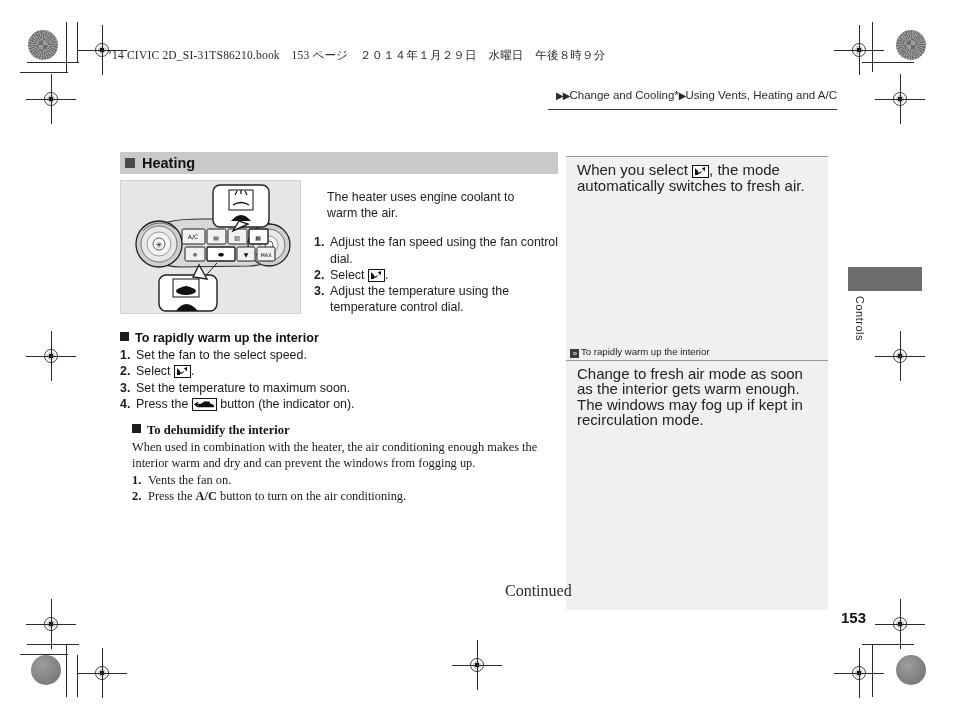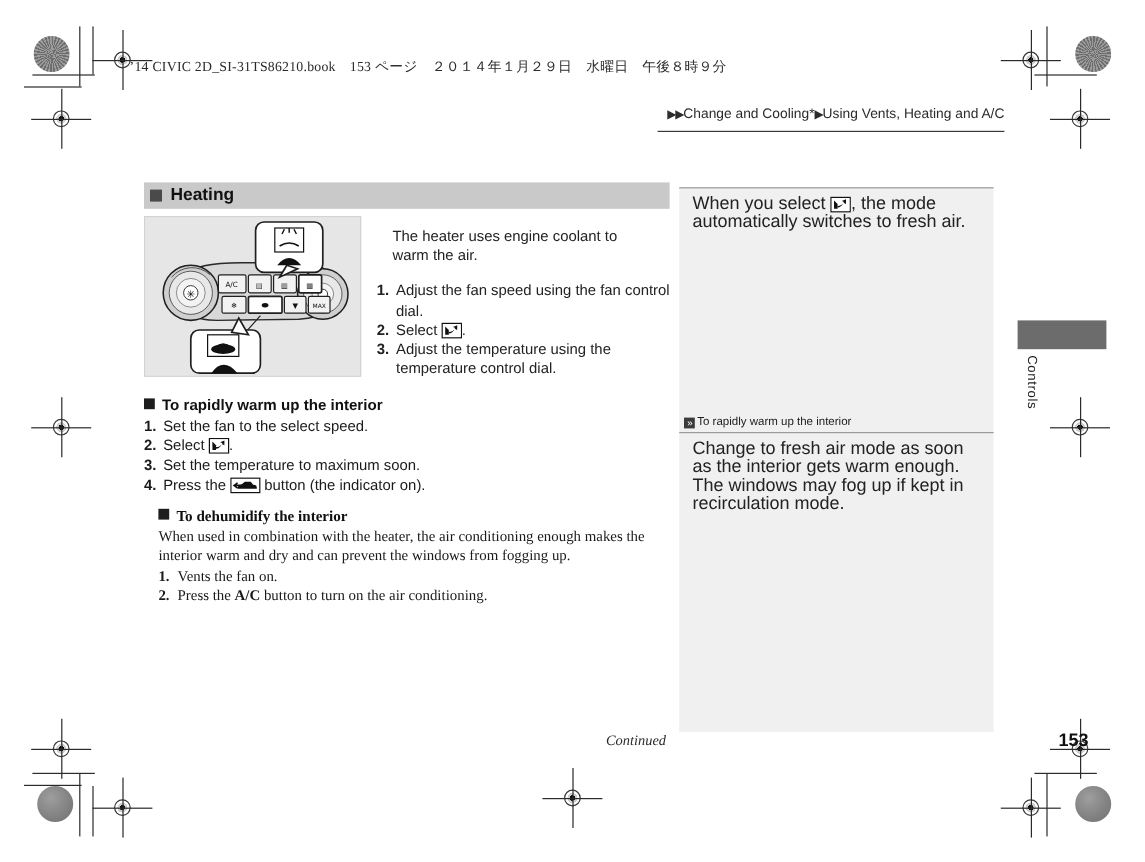--- a/index.html
+++ b/index.html
@@ -222,33 +222,31 @@
     width: 18px;
     font-size: 11px;
     color: #1f1f1f;
     writing-mode: vertical-rl;
     text-orientation: mixed;
     letter-spacing: .5px;
   }
 
   .continued {
     position: absolute;
-    left: 505px; top: 610px;
-    font-size: 12px;
-    font-style: italic;
+    left: 505px; top: 582px;
+    font-size: 16px;
     color: #2a2a2a;
     font-family: "Liberation Serif", serif;
   }
   .folio {
     position: absolute;
     left: 841px; top: 609px;
     font-size: 15px;
     font-weight: bold;
     color: #111;
-    margin-left: 41px;
   }
 </style>
 </head>
 <body>
 
 <div class="marks">
 
   <div class="halftone" style="left:28px; top:30px;"></div>
   <div class="reg long" style="left:89px; top:37px;">
     <div class="circ"></div>

